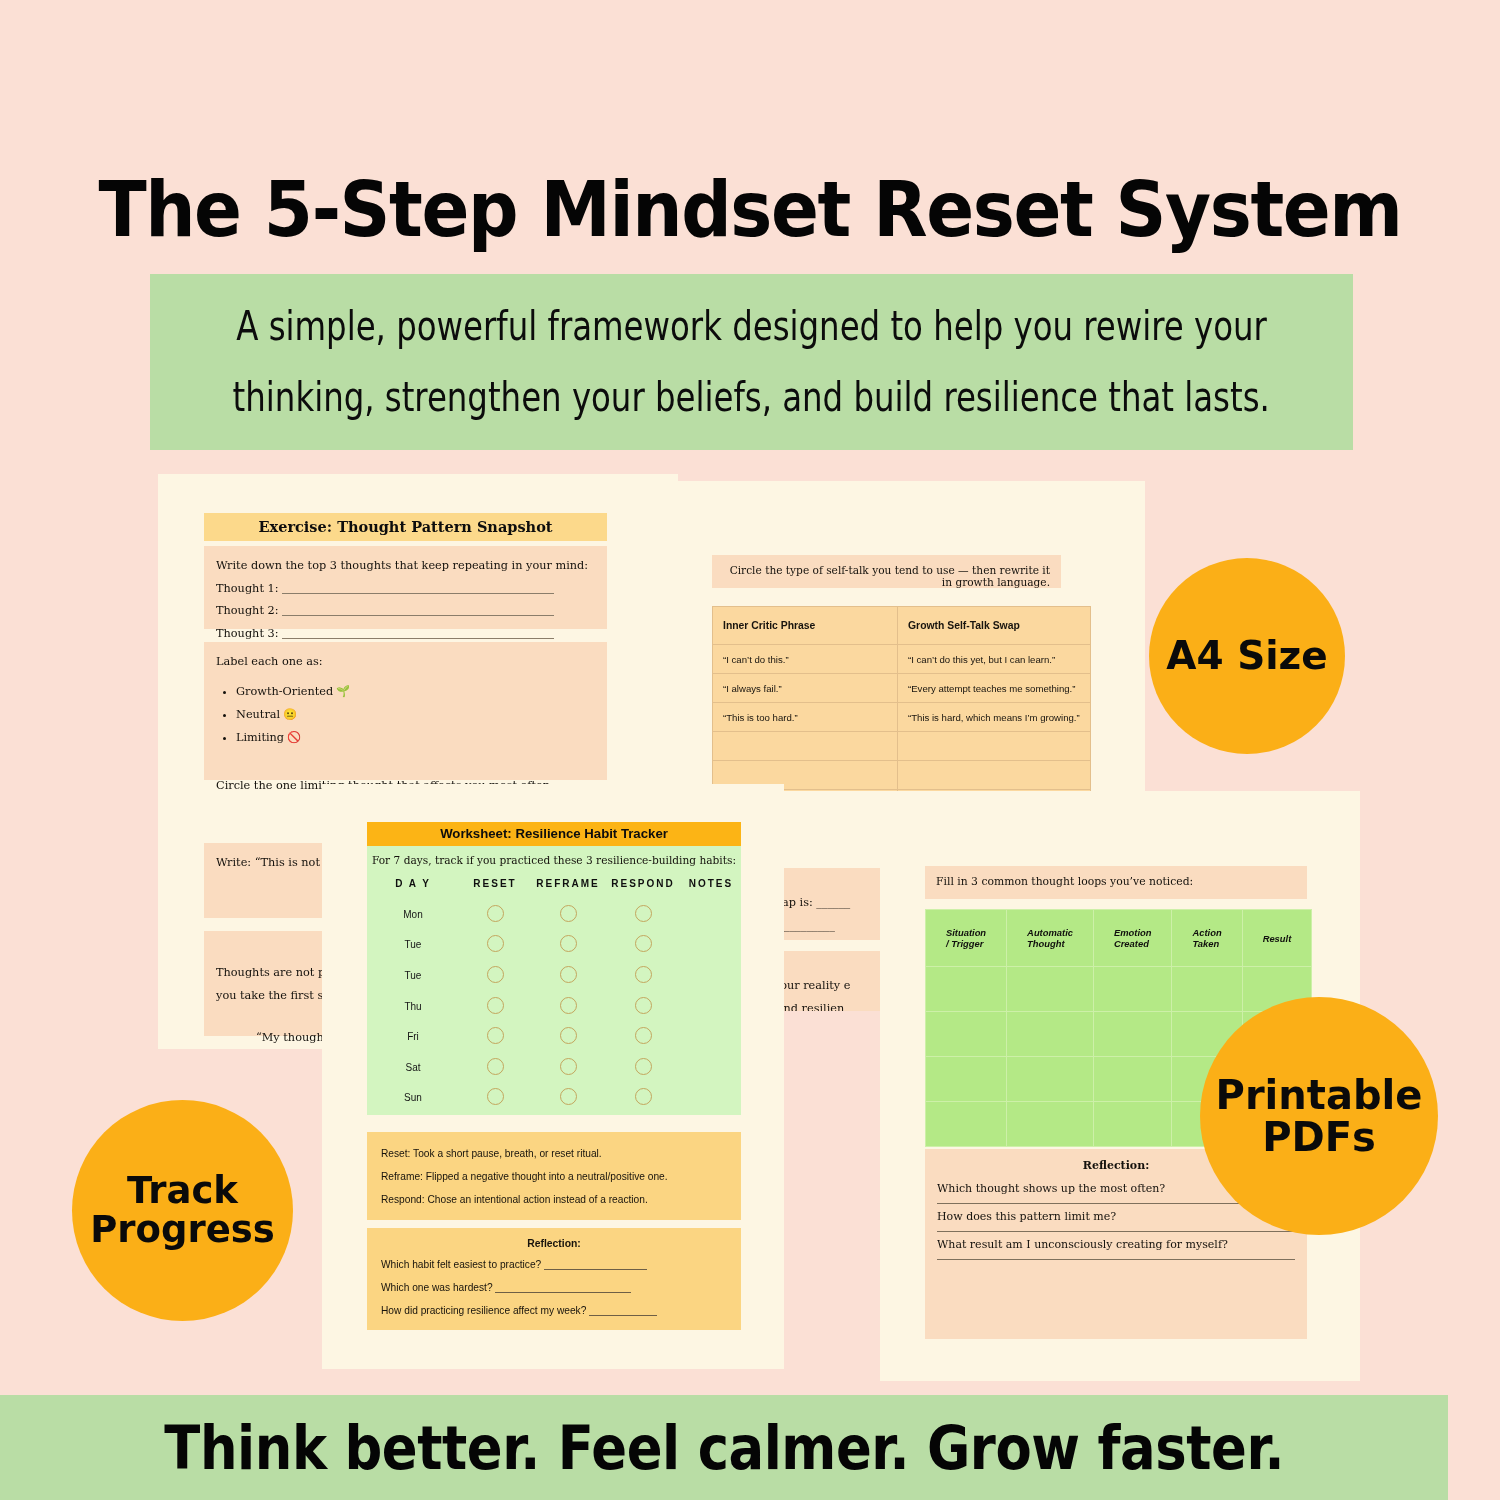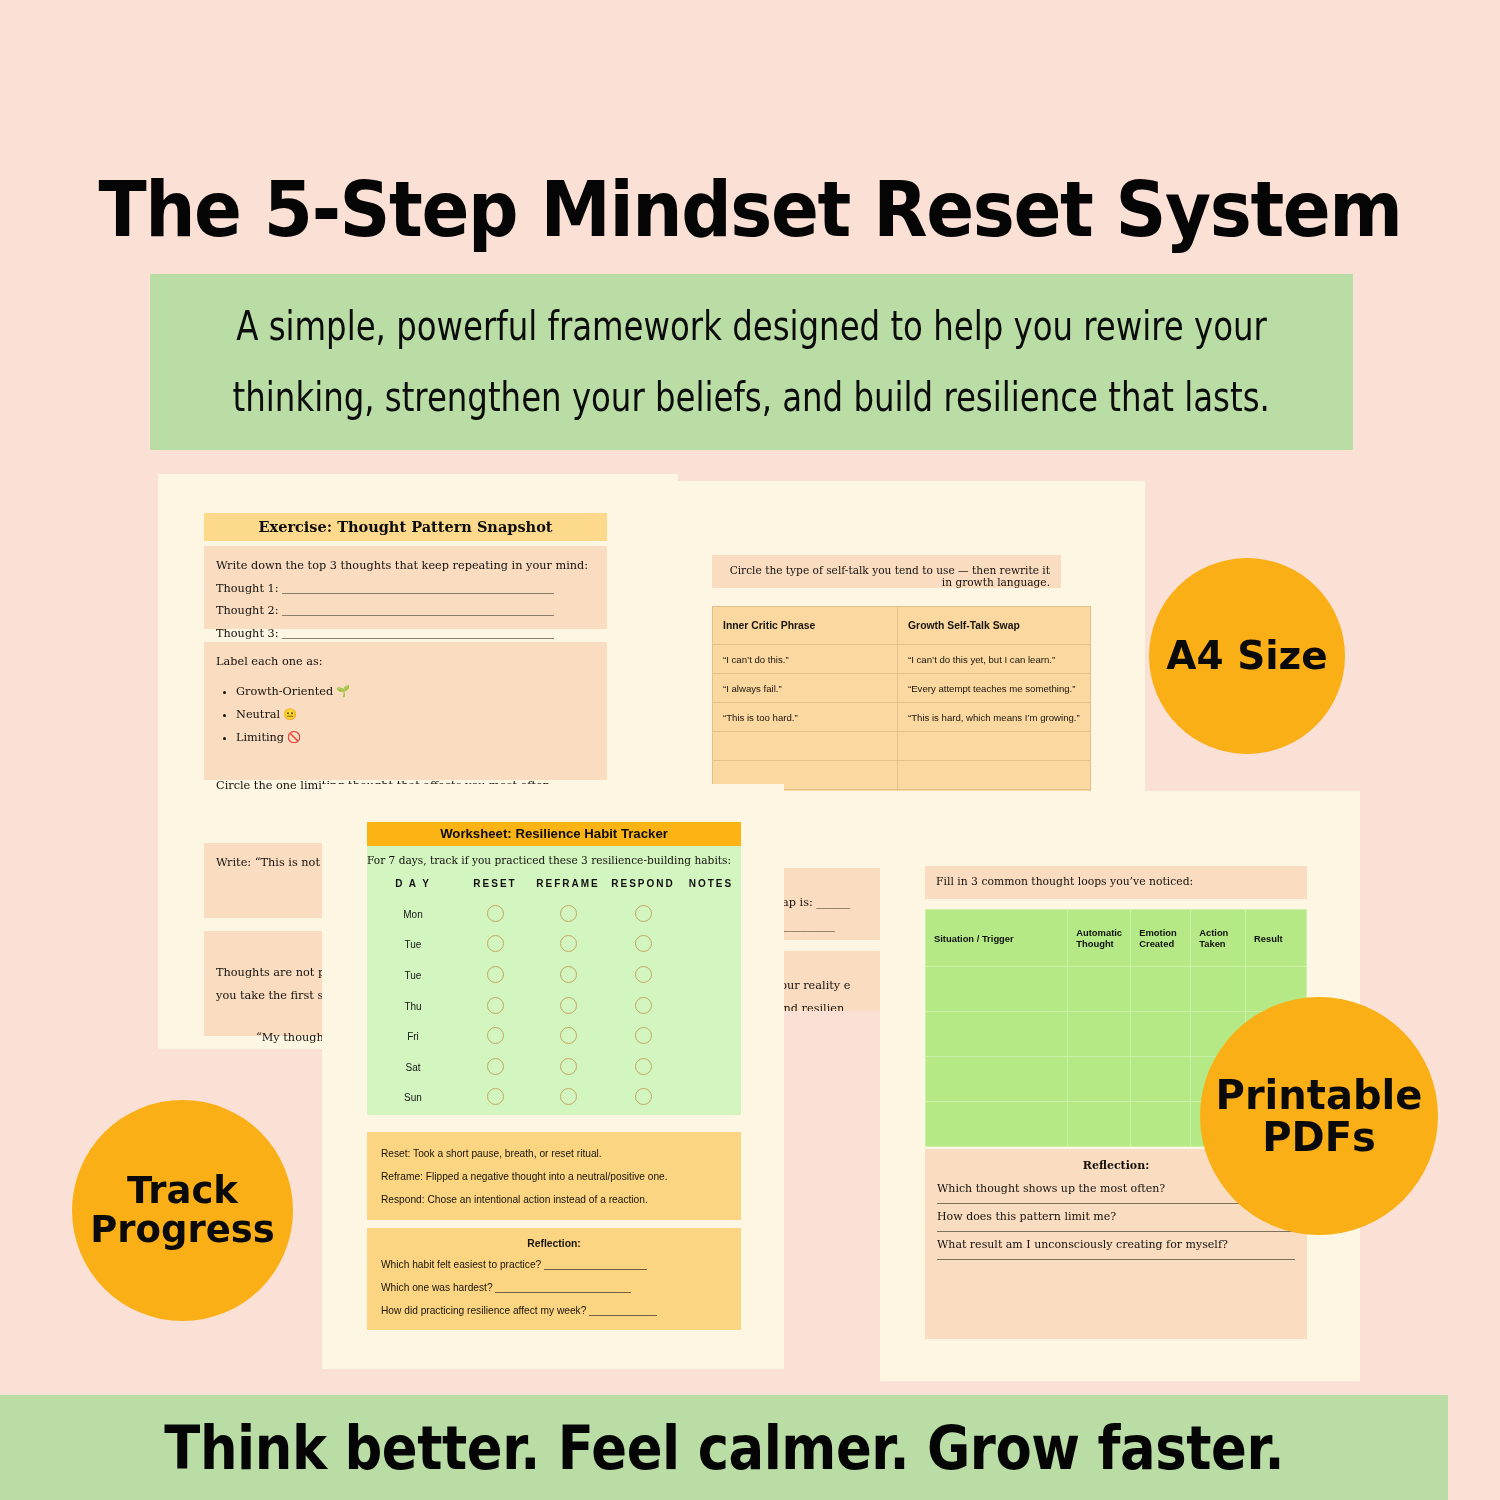--- a/index.html
+++ b/index.html
@@ -102,21 +102,21 @@
   #sheet2b .blkB { left: 42px; top: 160px; width: 379px; height: 130px; }
   #sheet2b .t { font-size: 11.3px; line-height: 23px; }
 
   
   #sheet3 { left: 322px; top: 784px; width: 462px; height: 585px; }
   #sheet3 .hdr { left: 45px; top: 38px; width: 374px; height: 24px;
     background: #fcb415; font-family: "Liberation Sans", sans-serif;
     font-weight: bold; font-size: 13.2px; line-height: 24px; }
   #sheet3 .grn { left: 45px; top: 62px; width: 374px; height: 269px; background: #d3f5c0; }
   #sheet3 .sub {
-    font-family: "DejaVu Serif", serif;
+    text-align: center; font-family: "DejaVu Serif", serif;
     font-size: 10.6px; padding-top: 8px; color: #14110c;
   }
   #sheet3 table.track { width: 374px; border-collapse: collapse; margin-top: 6px; }
   #sheet3 table.track th {
     font-family: "Liberation Sans", sans-serif; font-weight: bold;
     font-size: 10px; letter-spacing: 2px; color: #0f0f0f; padding: 6px 0 10px 0;
   }
   #sheet3 table.track td {
     text-align: center; height: 30.6px;
     font-family: "Liberation Sans", sans-serif; font-size: 10px; color: #161616;
@@ -137,21 +137,21 @@
   
   #sheet4 { left: 880px; top: 791px; width: 480px; height: 590px; }
   #sheet4 .hdr { left: 45px; top: 44px; width: 382px; height: 25px;
     background: #fcd98b; font-size: 13.2px; line-height: 25px; }
   #sheet4 .sub { left: 45px; top: 75px; width: 382px; height: 33px; }
   #sheet4 .gtbl { left: 45px; top: 118px; width: 382px; }
   #sheet4 table.map { border-collapse: collapse; width: 382px; background: #b4e986; }
   #sheet4 table.map th, #sheet4 table.map td {
     border: 1px solid #cdf0a8; font-family: "Liberation Sans", sans-serif;
     font-size: 9.4px; font-weight: bold; color: #10100d;
-    padding: 6px 8px; text-align: left; vertical-align: middle;
+    padding: 6px 20px; text-align: left; vertical-align: middle; font-style: italic;
   }
   #sheet4 table.map th { height: 57px; }
   #sheet4 table.map td { height: 45px; }
   #sheet4 .refl { left: 45px; top: 358px; width: 382px; height: 190px; }
   #sheet4 .rtitle2 { text-align: center; font-weight: bold;
     font-family: "DejaVu Serif", serif; font-size: 11px; padding: 10px 0 4px 0; color: #14110c; }
   #sheet4 .q { font-family: "DejaVu Serif", serif; font-size: 11px;
     color: #14110c; padding: 6px 12px 2px 12px; }
   #sheet4 .hr { margin: 6px 12px 0 12px; border-bottom: 1px solid #7e705c; }
 

